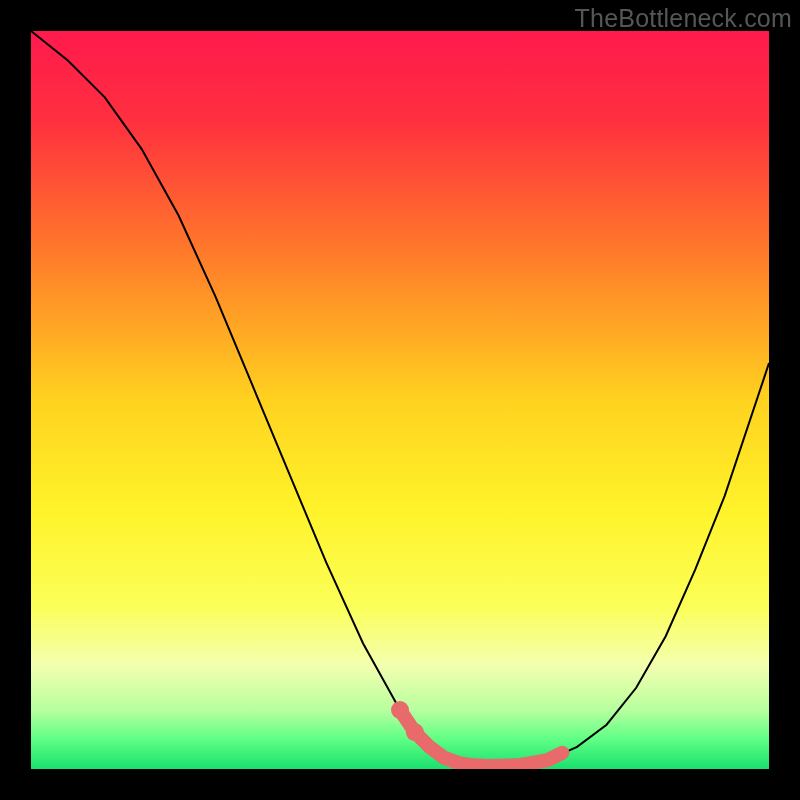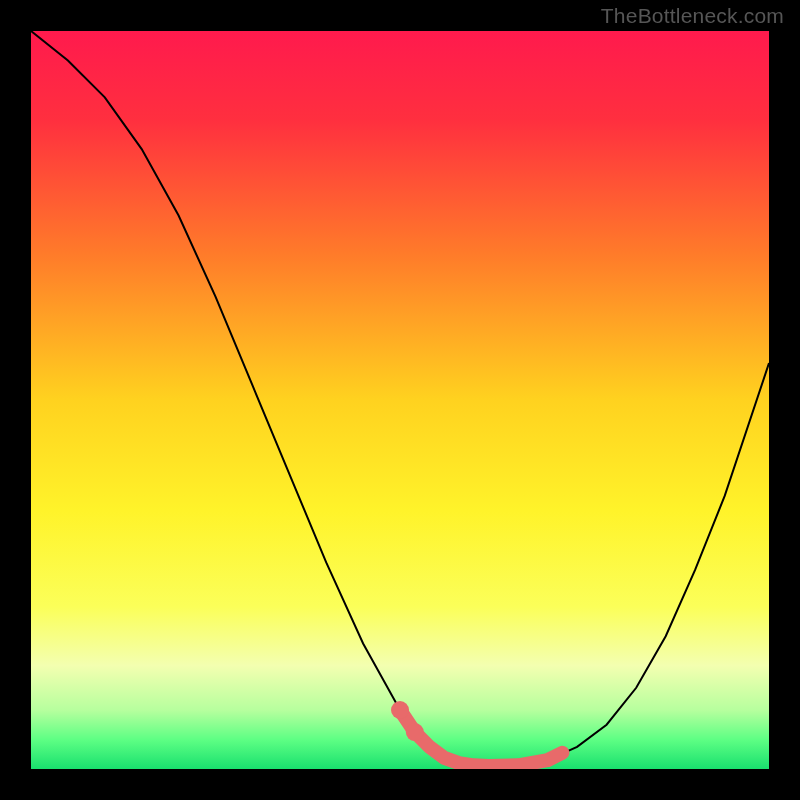--- a/index.html
+++ b/index.html
@@ -14,23 +14,23 @@
     position: absolute;
     top: 31px;
     left: 31px;
     width: 738px;
     height: 738px;
     overflow: hidden;
   }
   .watermark {
     position: absolute;
     top: 4px;
-    right: 16px;
+    right: 8px;
     font-family: Arial, Helvetica, sans-serif;
-    font-size: 21px;
+    font-size: 25px;
     color: #565656;
     letter-spacing: 0.2px;
   }
   svg { display: block; }
 </style>
 </head>
 <body>
 
 <div class="frame">
 

